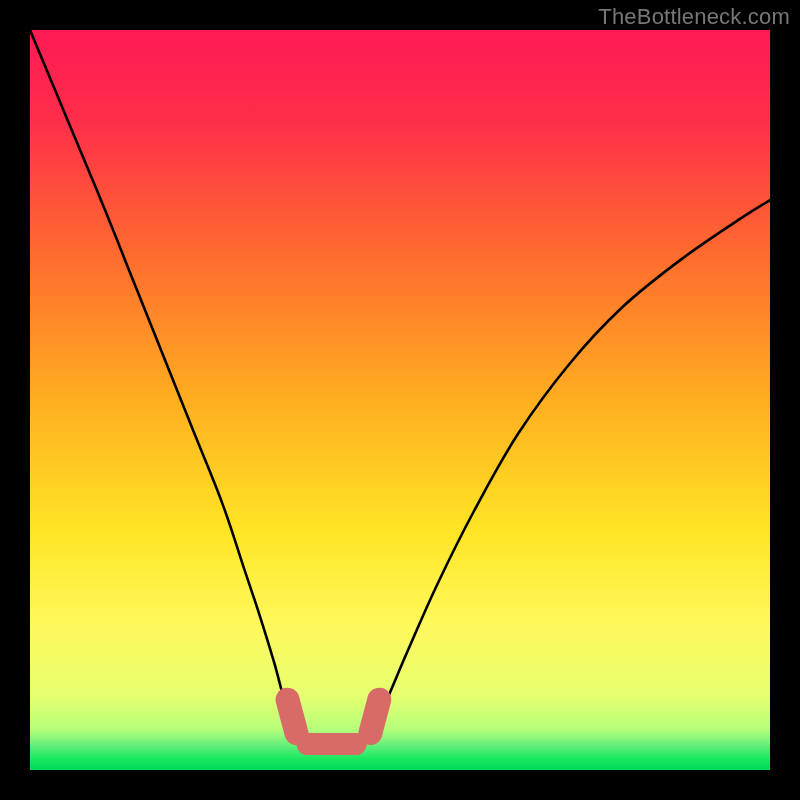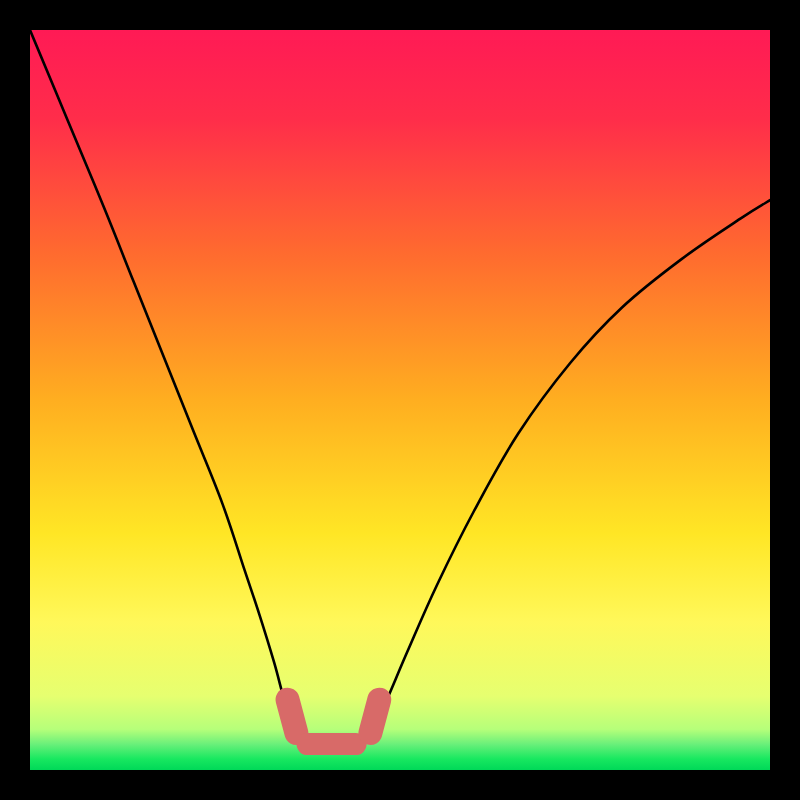--- a/index.html
+++ b/index.html
@@ -34,20 +34,21 @@
     font-weight: 500;
     letter-spacing: 0.2px;
     z-index: 20;
   }
   svg { display: block; }
 </style>
 </head>
 <body>
 
 <div class="frame">
+  <div class="watermark">TheBottleneck.com</div>
   <div class="plot-area">
     <svg id="chart-svg" width="740" height="740" viewBox="0 0 740 740" preserveAspectRatio="none">
       <defs>
         <linearGradient id="bg-grad" x1="0" y1="0" x2="0" y2="1">
             <stop offset="0.00%" stop-color="#ff1a55"></stop>
             <stop offset="12.00%" stop-color="#ff2d4a"></stop>
             <stop offset="30.00%" stop-color="#ff6a2f"></stop>
             <stop offset="50.00%" stop-color="#ffae20"></stop>
             <stop offset="68.00%" stop-color="#ffe625"></stop>
             <stop offset="80.00%" stop-color="#fff85a"></stop>

